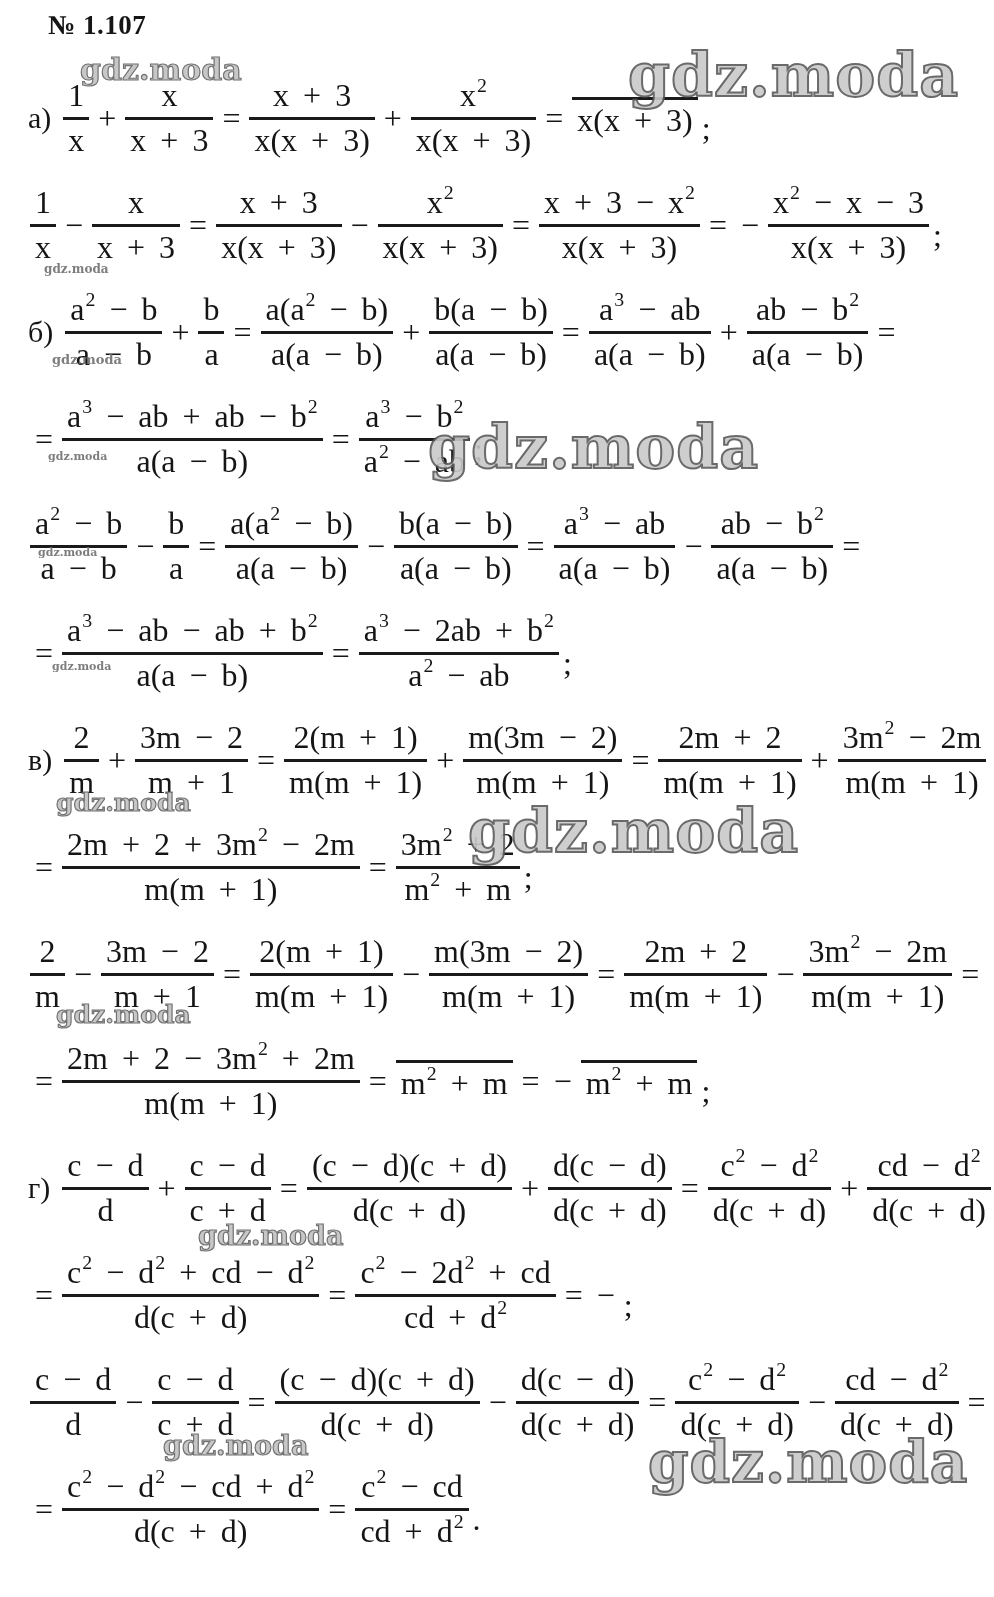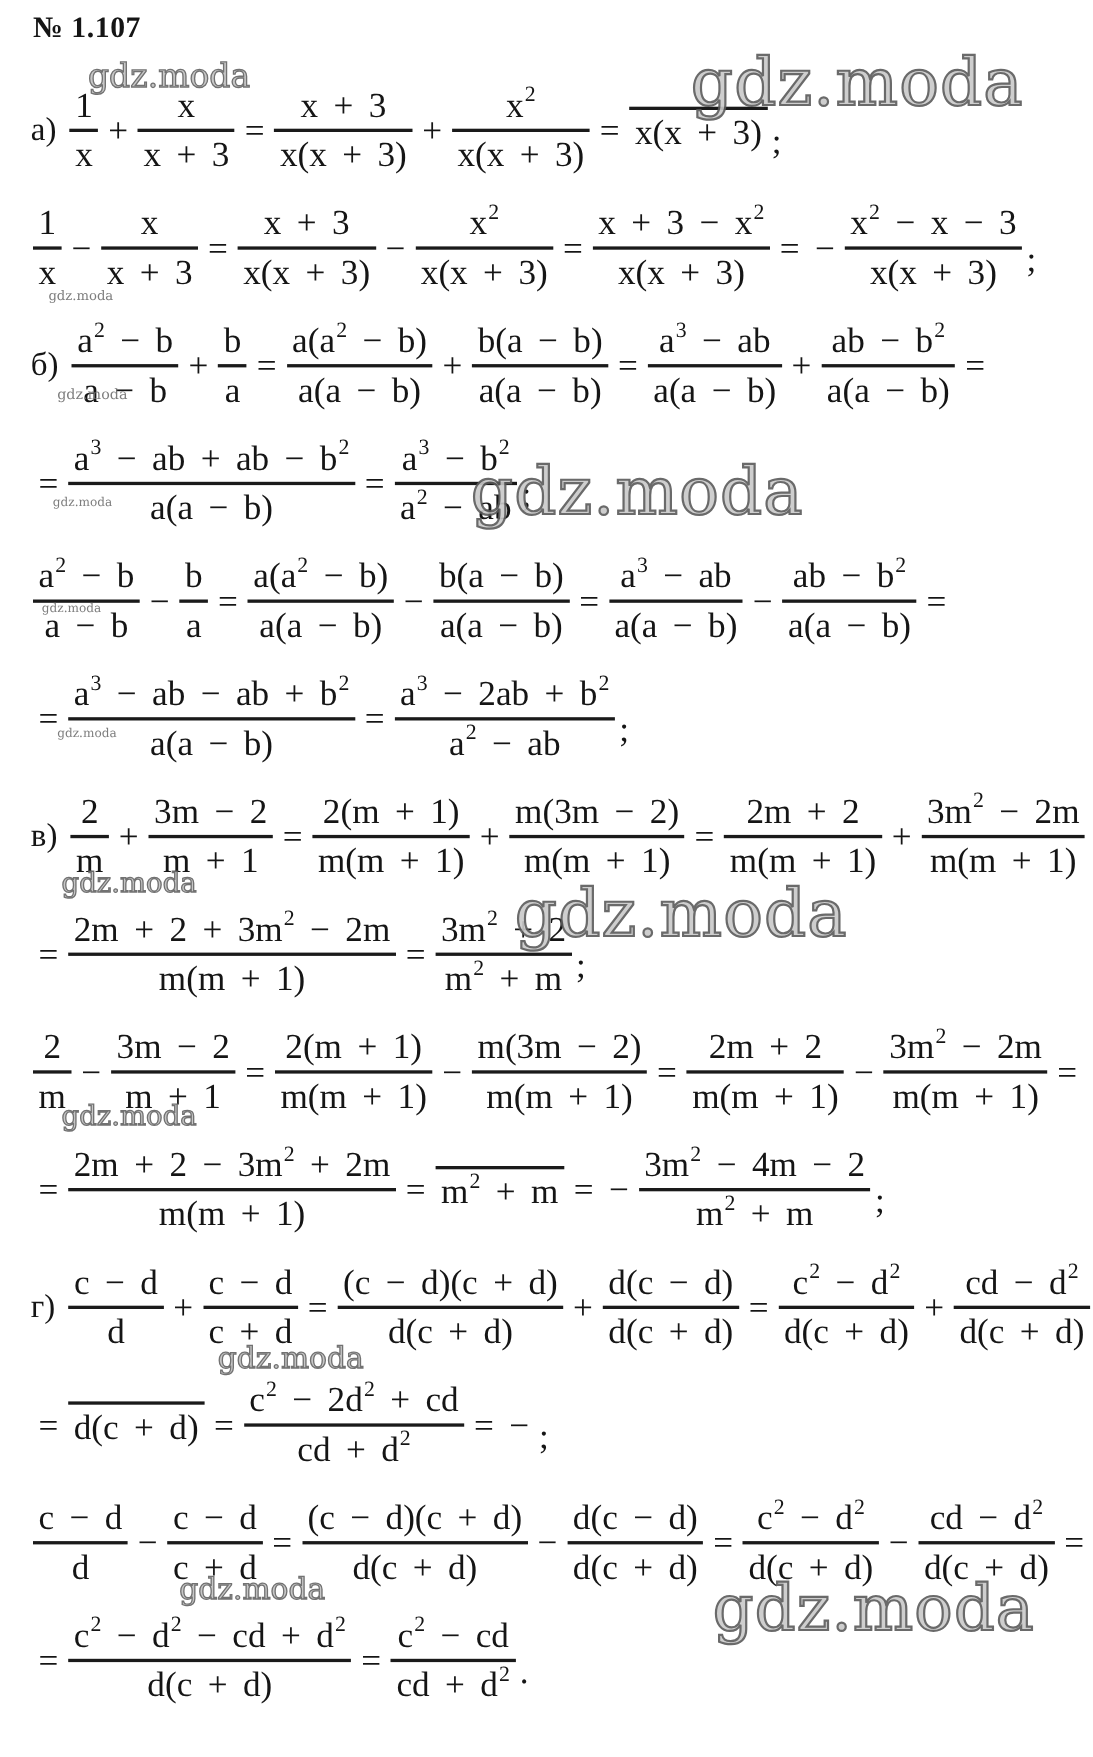--- a/index.html
+++ b/index.html
@@ -2,40 +2,40 @@
 <html><head>
 <meta charset="utf-8">
 <style>
   html,body{margin:0;padding:0;}
   body{
     width:994px;height:1597px;position:relative;background:#ffffff;
     font-family:"Liberation Serif","DejaVu Serif",serif;color:#151515;
     overflow:hidden;
   }
   .problem-number{
-    position:absolute;left:30px;top:10px;
+    position:absolute;left:48px;top:10px;
     font-size:27px;font-weight:bold;letter-spacing:.5px;
   }
   
   .math-root{position:absolute;left:28px;top:64px;right:0;z-index:1;}
   .math-line{height:107px;display:flex;align-items:center;white-space:nowrap;}
   .frac{
     display:inline-flex;flex-direction:column;align-items:stretch;
     text-align:center;margin:0 2px;font-size:32px;line-height:1.15;
     word-spacing:6px;vertical-align:middle;
   }
   .num{padding:0 5px 3px;}
   .den{padding:2px 5px 0;border-top:3px solid #1a1a1a;}
   .op{font-size:32px;margin:0 7px;line-height:1;}
   .label{font-size:30px;margin-right:10px;line-height:1;}
   .punct{font-size:32px;margin-left:2px;position:relative;top:10px;line-height:1;}
   sup{font-size:.62em;line-height:0;position:relative;top:-.1em;margin-left:1px;}
   
   .wm{
-    position:absolute;font-family:"DejaVu Serif",serif;font-weight:normal;
+    position:absolute;font-family:"DejaVu Serif",serif;font-weight:bold;
     white-space:nowrap;z-index:2;opacity:.9;
   }
   .wm-big{font-size:60px;color:#c9c9c9;-webkit-text-stroke:2px #5a5a5a;letter-spacing:1px;}
   .wm-med{font-size:27px;color:#c2c2c2;-webkit-text-stroke:1.2px #636363;}
   .wm-tiny{font-size:12px;color:#6f6f6f;letter-spacing:0;}
 </style>
 </head>
 <body>
 
 <div class="problem-number">№ 1.107</div>
@@ -275,21 +275,20 @@
         <span class="num">2m + 2 − 3m<sup>2</sup> + 2m</span>
         <span class="den">m(m + 1)</span>
       </span>
       <span class="op">=</span>
       <span class="frac">
         <span class="den">m<sup>2</sup> + m</span>
       </span>
       <span class="op">=</span>
       <span class="op">−</span>
       <span class="frac">
-        <span class="num">3m<sup>2</sup> − 4m − 2</span>
         <span class="den">m<sup>2</sup> + m</span>
       </span>
       <span class="punct">;</span>
     </div>
     <div class="math-line">
       <span class="label">г)</span>
       <span class="frac">
         <span class="num">c − d</span>
         <span class="den">d</span>
       </span>
@@ -315,20 +314,21 @@
       </span>
       <span class="op">+</span>
       <span class="frac">
         <span class="num">cd − d<sup>2</sup></span>
         <span class="den">d(c + d)</span>
       </span>
     </div>
     <div class="math-line">
       <span class="op">=</span>
       <span class="frac">
+        <span class="num">c<sup>2</sup> − d<sup>2</sup> + cd − d<sup>2</sup></span>
         <span class="den">d(c + d)</span>
       </span>
       <span class="op">=</span>
       <span class="frac">
         <span class="num">c<sup>2</sup> − 2d<sup>2</sup> + cd</span>
         <span class="den">cd + d<sup>2</sup></span>
       </span>
       <span class="op">=</span>
       <span class="op">−</span>
       <span class="punct">;</span>

